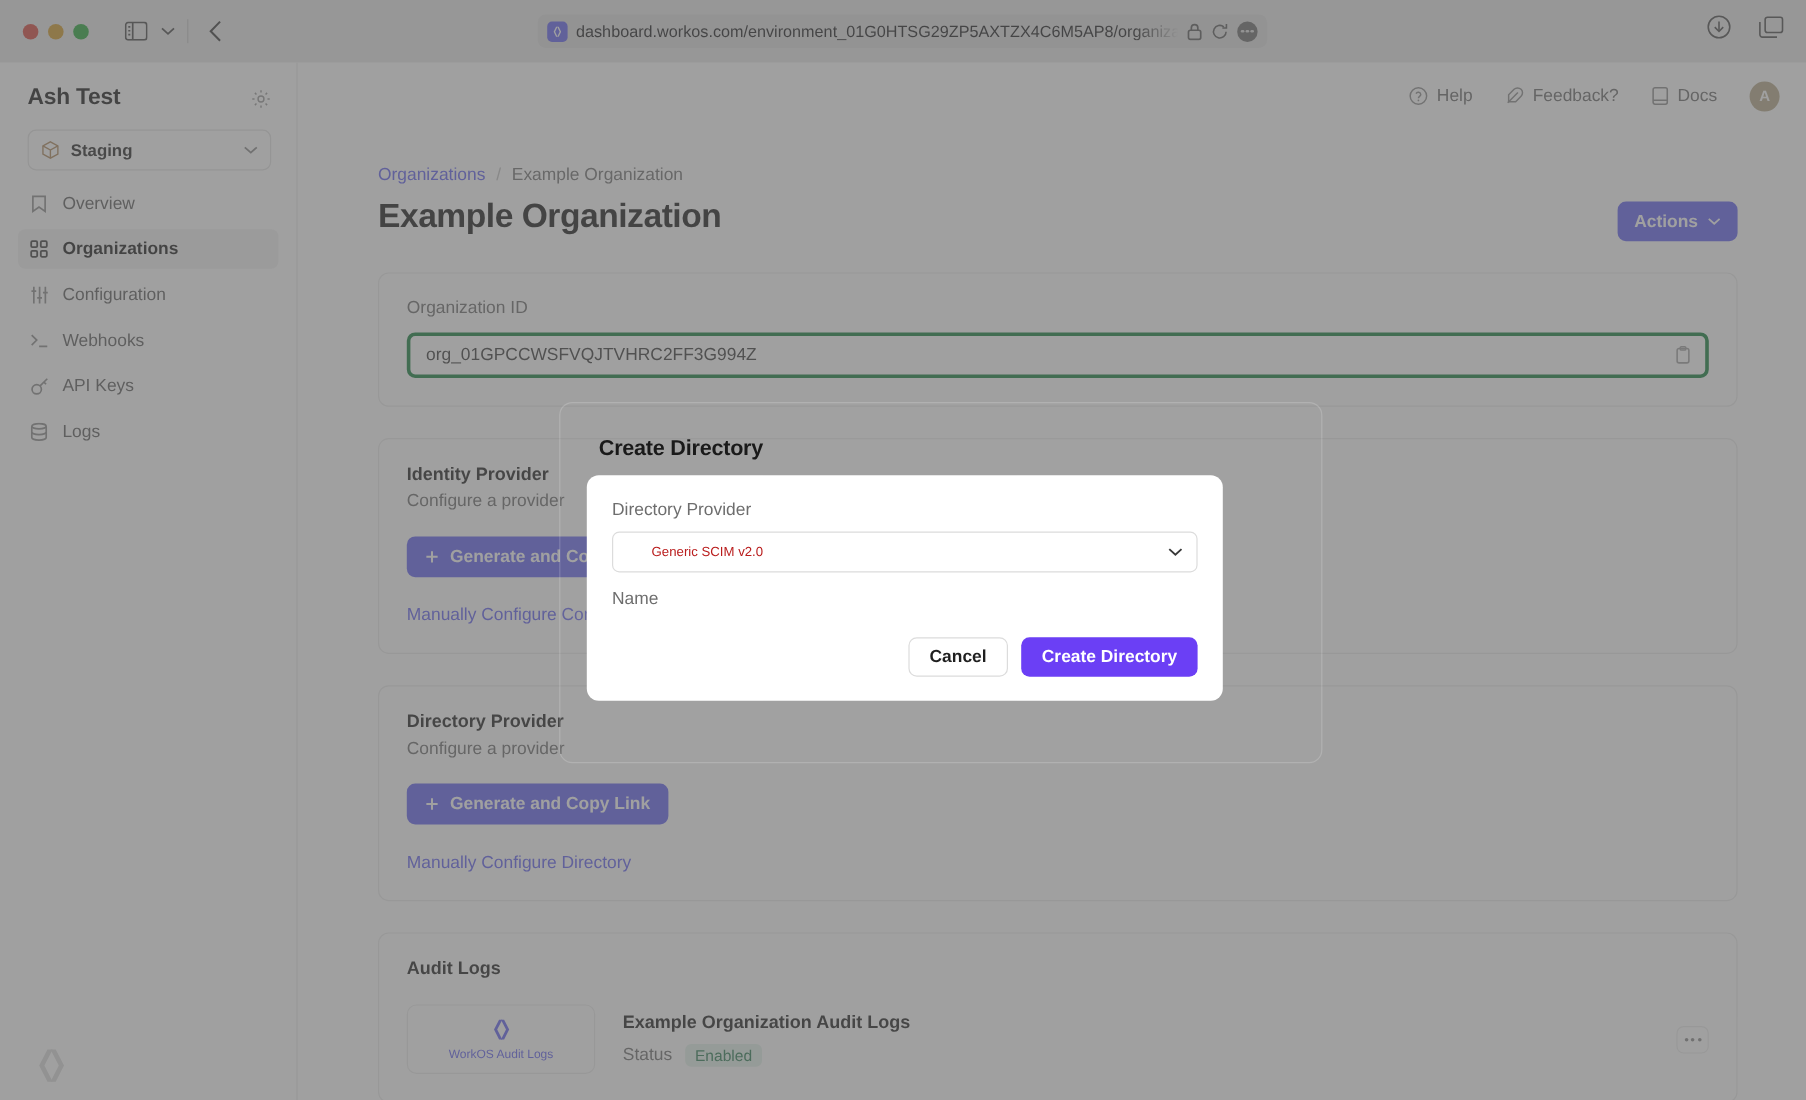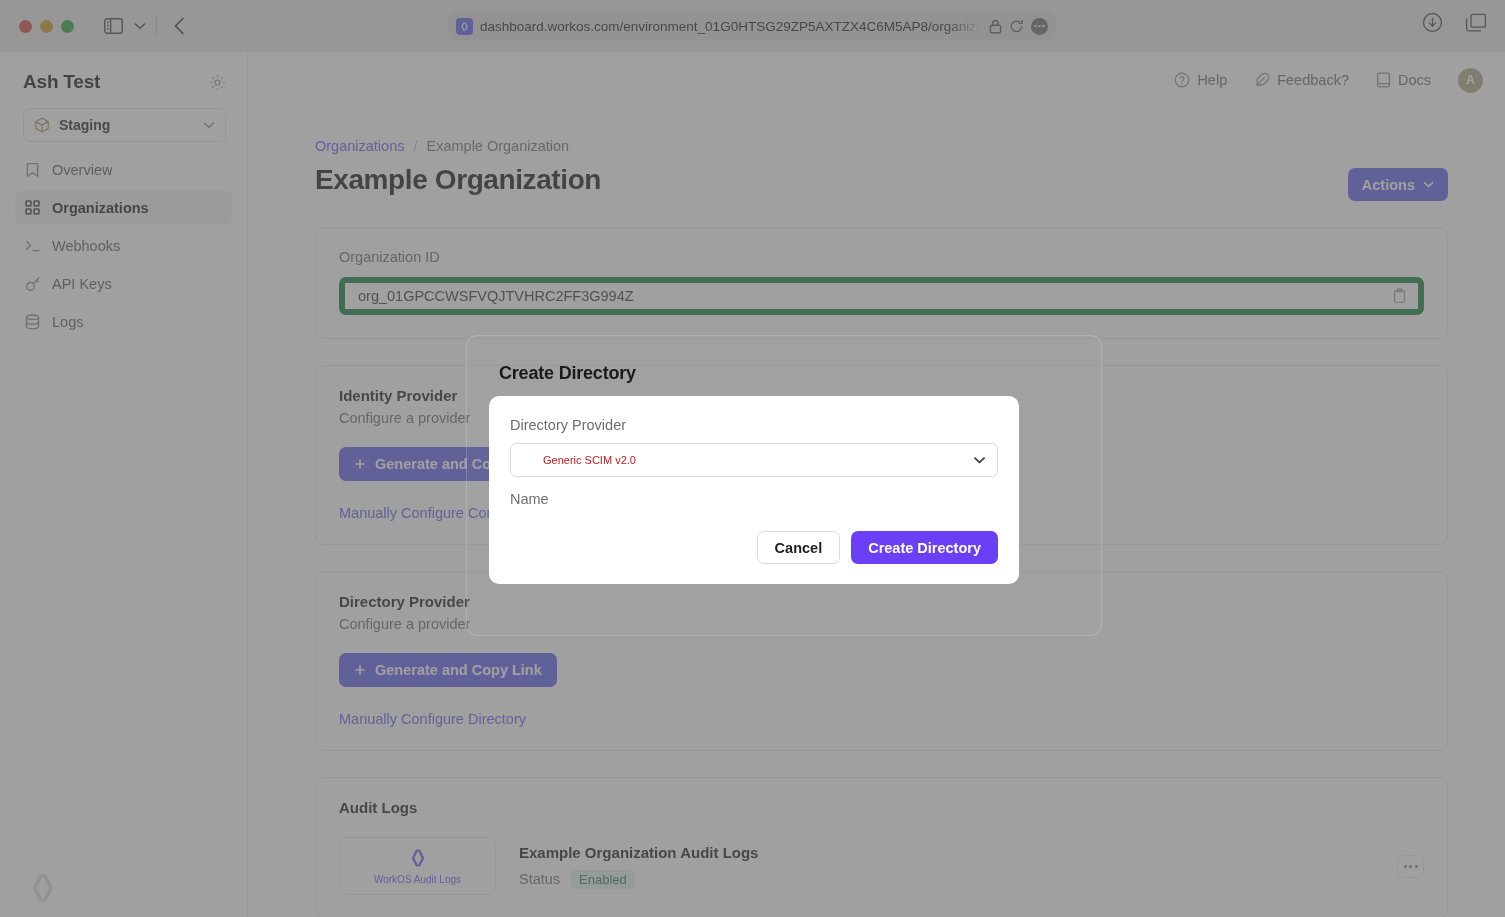--- a/index.html
+++ b/index.html
@@ -197,21 +197,21 @@
     margin-top: 26px;
     border: 1px solid #ececec;
     border-radius: 9px;
     background: #fff;
     padding: 21px 23px 23px 23px;
   }
   .card-label { font-size: 14.5px; color: #6e6e6e; }
   .id-field {
     margin-top: 12px;
     height: 38px;
-    border: 6px solid #15803d;
+    border: 3px solid #15803d;
     border-radius: 7px;
     display: flex; align-items: center; justify-content: space-between;
     padding: 0 11px 0 13px;
   }
   .id-value { font-size: 14.5px; color: #3a3a3a; }
   .copy-ico { color: #a0a0a0; display: flex; }
 
   .section-title { font-size: 15px; font-weight: 700; color: #1e1e1e; }
   .section-desc { font-size: 14.5px; color: #6e6e6e; margin-top: 6px; }
   .primary-sm {
@@ -447,20 +447,29 @@
           <svg width="15" height="15" viewBox="0 0 15 15" fill="none" stroke="#3a3a3a" stroke-width="1.5">
             <rect x="1" y="1" width="5" height="5" rx="1"></rect>
               <rect x="9" y="1" width="5" height="5" rx="1"></rect>
             <rect x="1" y="9" width="5" height="5" rx="1"></rect>
               <rect x="9" y="9" width="5" height="5" rx="1"></rect>
           </svg>
         </span>
         <span>Organizations</span>
       </div>
 
+      <div class="nav-item">
+        <span class="nav-ico">
+          <svg width="16" height="16" viewBox="0 0 16 16" fill="none" stroke="#8d8d8d" stroke-width="1.4">
+            <path d="M3.2 1 V15 M8 1 V15 M12.8 1 V15"></path>
+            <path d="M1.2 4.6 H5.2 M6 10.2 H10 M10.8 5.8 H14.8"></path>
+          </svg>
+        </span>
+        <span>Configuration</span>
+      </div>
 
       <div class="nav-item">
         <span class="nav-ico">
           <svg width="16" height="14" viewBox="0 0 16 14" fill="none" stroke="#8d8d8d" stroke-width="1.4">
             <path d="M1.4 2.2 L5.6 6.4 L1.4 10.6"></path>
               <path d="M7.6 11.6 H14.4"></path>
           </svg>
         </span>
         <span>Webhooks</span>
       </div>

